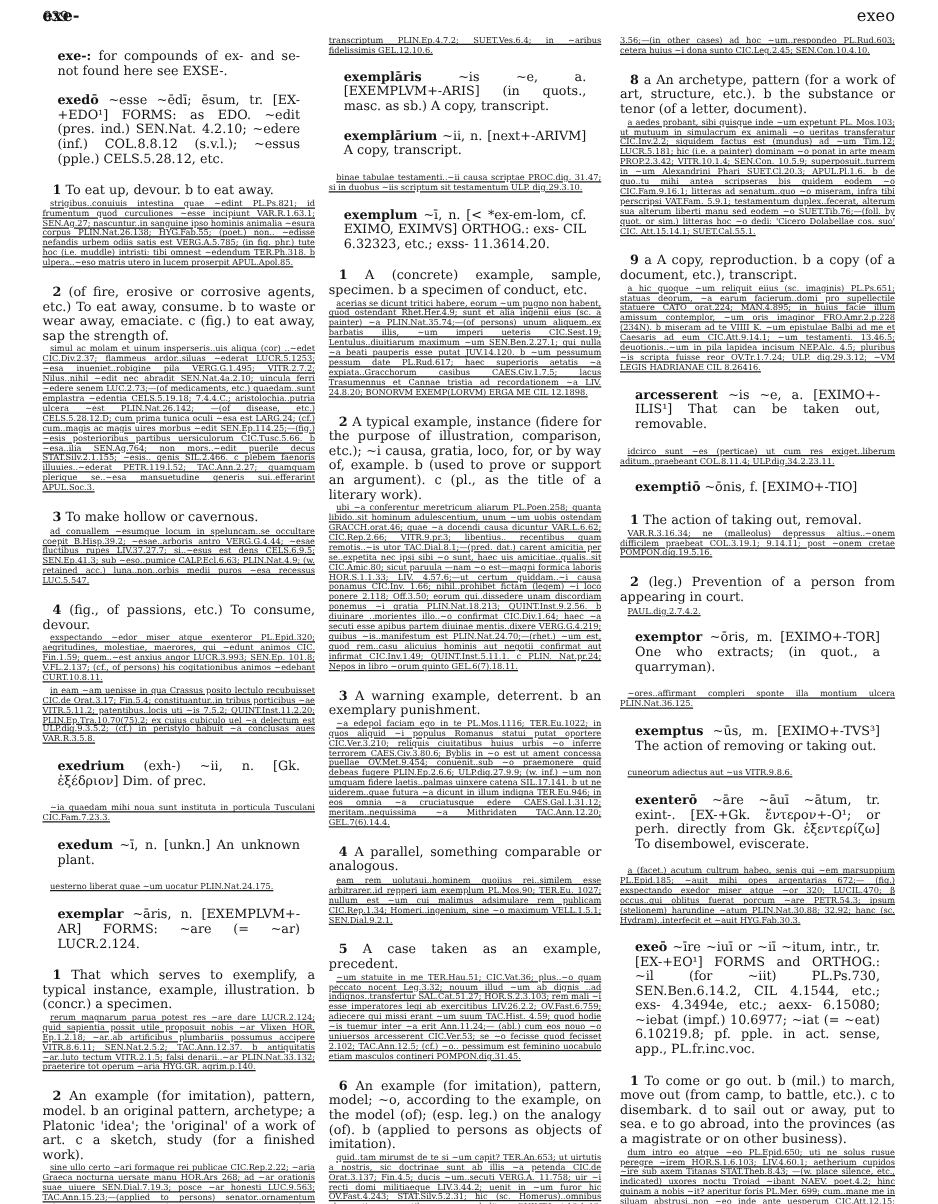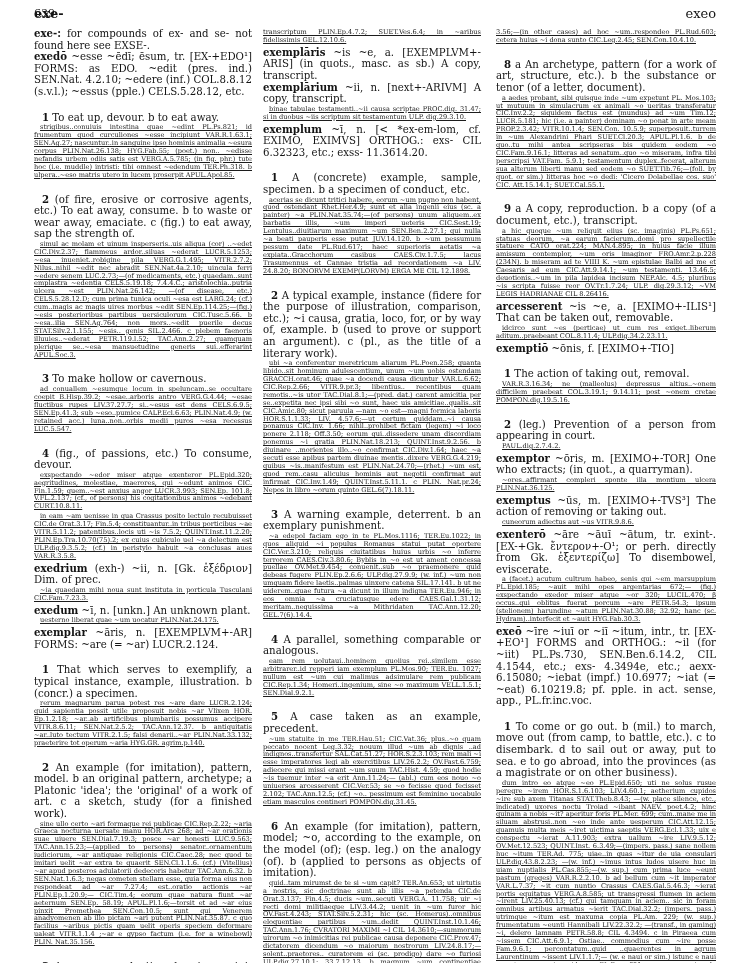--- a/index.html
+++ b/index.html
@@ -7,21 +7,21 @@
   .page { position:absolute; left:0; top:0; width:750px; height:963px; }
   .running-head { position:absolute; top:6px; left:34px; right:34px; height:22px; }
   .rh-left { position:absolute; left:0; top:0; font-weight:bold; font-size:13px; }
   .rh-center { position:absolute; left:0; right:0; text-align:left; top:1px; font-size:11px; }
   .rh-right { position:absolute; right:0; top:0; font-weight:normal; font-size:13px; }
   .col { position:absolute; top:28px; width:218px; }
   .col-1 { left:34px; }
   .col-2 { left:263px; }
   .col-3 { left:496px; width:220px; }
   .entry { margin:0 0 5px 0; }
-  .head { font-size:10.2px; line-height:11.6px; text-align:justify; margin:0; }
+  .head { font-size:10.2px; line-height:11.6px; text-align:justify; margin:12px; }
   .hw { font-weight:bold; }
   .sense { font-size:10.2px; line-height:11.6px; text-align:justify; margin:14px 0 0 0; text-indent:8px; }
   .sense .num { font-weight:bold; }
   .cit { font-size:6.6px; line-height:7.9px; text-align:justify; margin:1px 0 2px 0; text-indent:6px; color:#1c1c1c;text-decoration:underline; }
   .cont { text-indent:0; }
 </style>
 </head>
 <body>
 
 <div class="page">

